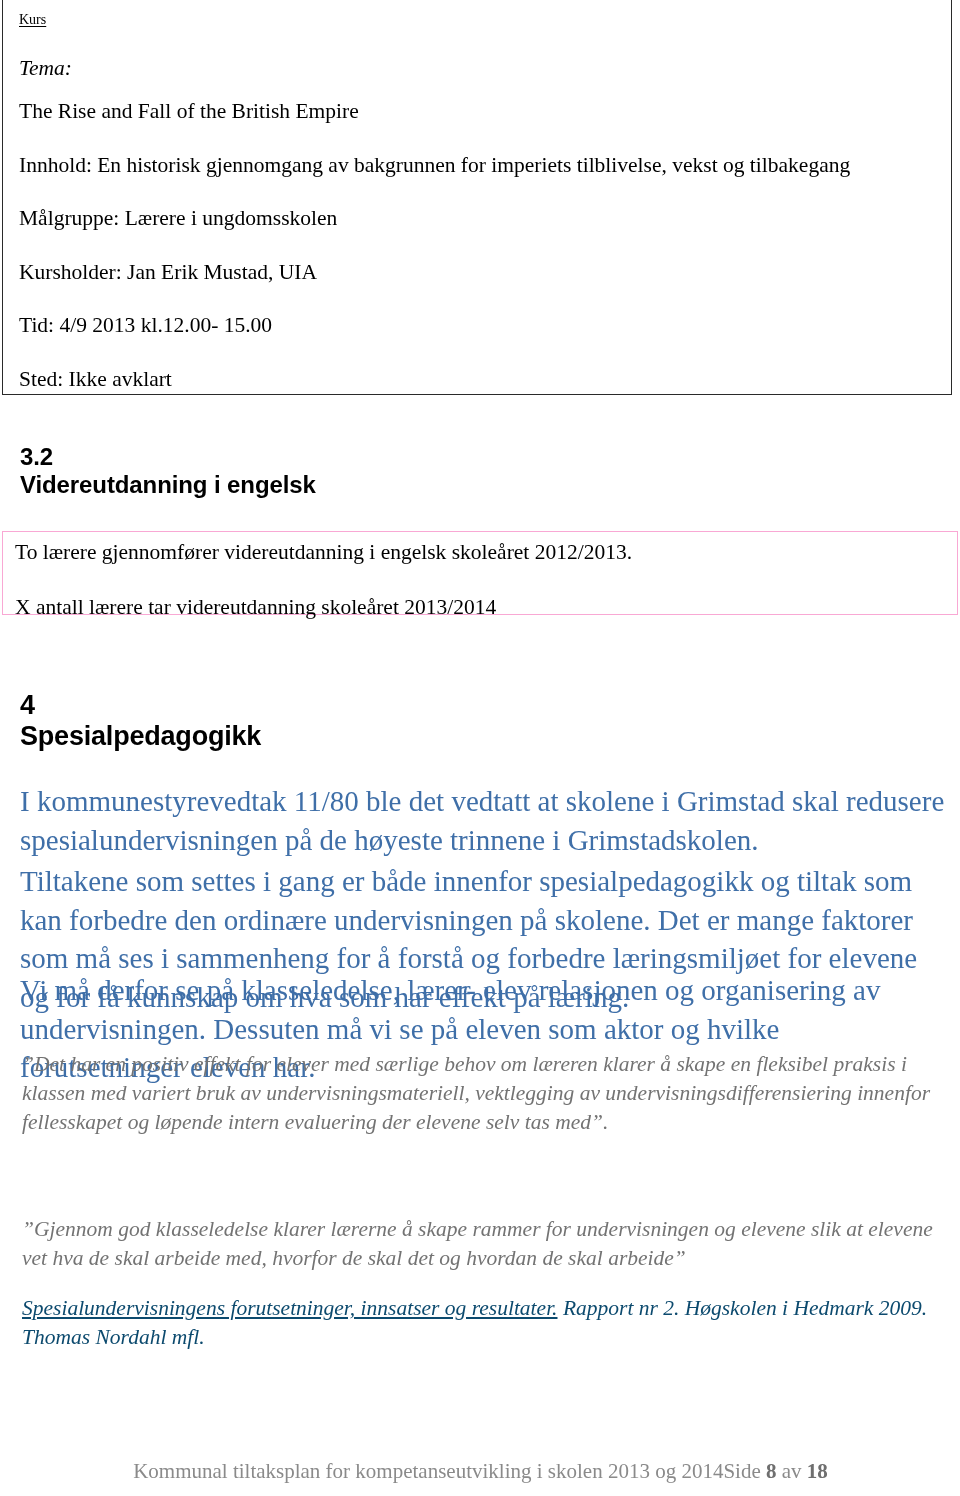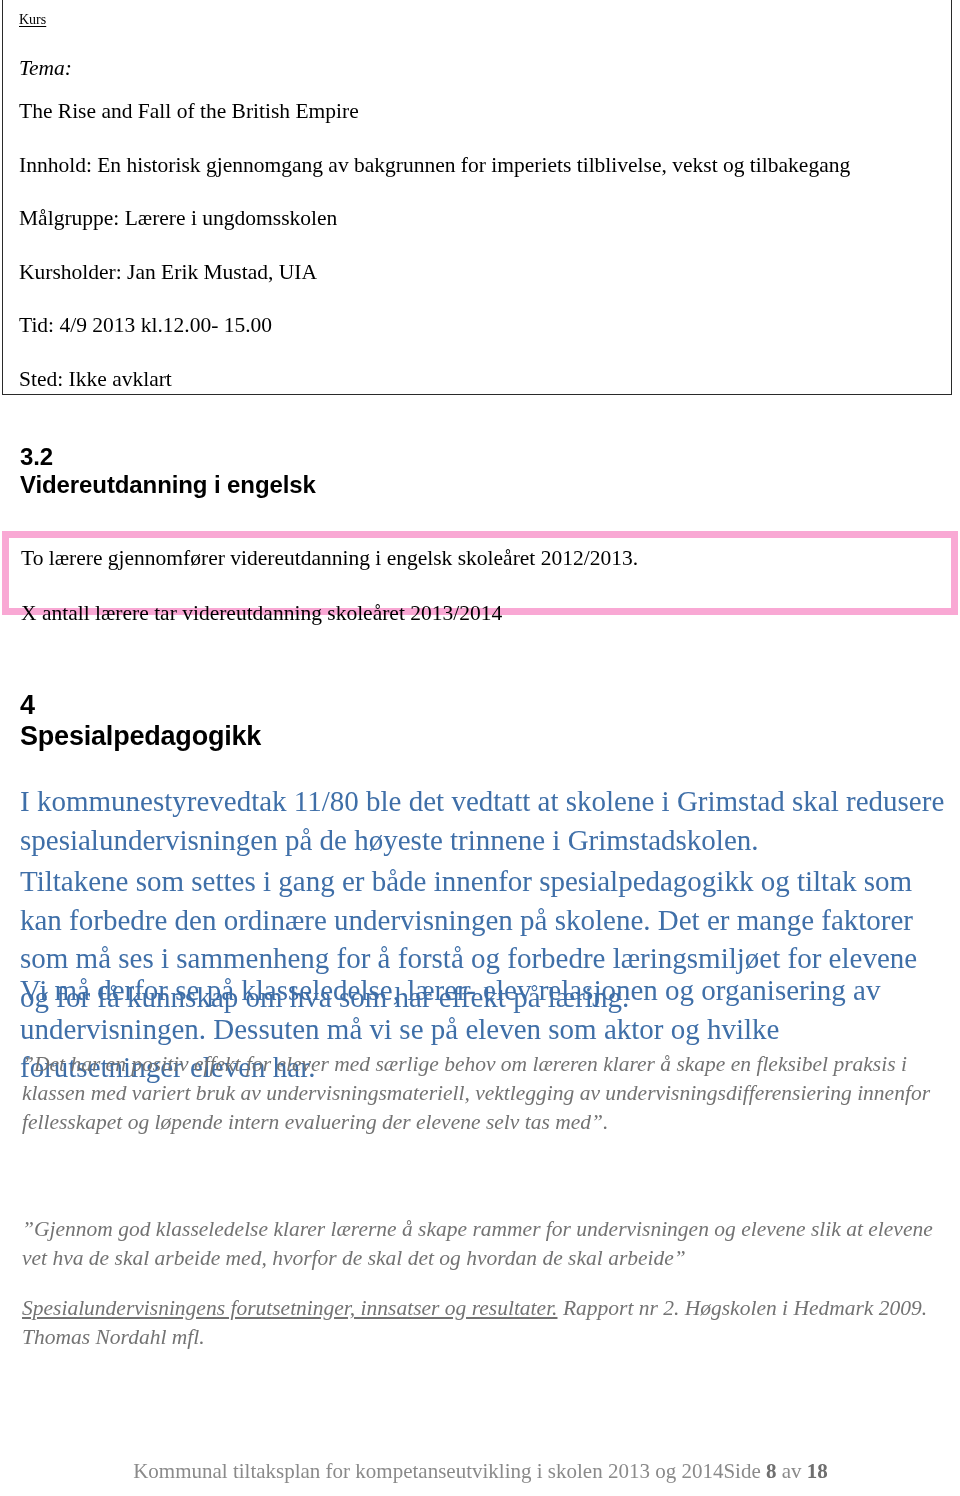--- a/index.html
+++ b/index.html
@@ -79,21 +79,21 @@
   }
   .heading-4 .num { width: 44px; }
 
   
   .engelsk-box {
     position: absolute;
     left: 2px;
     top: 531px;
     width: 956px;
     height: 84px;
-    border: 7px solid #f9a8d4;
+    border: 1px solid #f9a8d4;
     box-sizing: border-box;
     padding: 7px 12px 0 12px;
   }
   .engelsk-line {
     font-size: 21.5px;
     line-height: 1.3;
     margin: 0;
     white-space: nowrap;
   }
   .engelsk-line + .engelsk-line {
@@ -127,21 +127,21 @@
   }
   .quote-block p { margin: 0; }
   .qt-1 { top: 1050px; }
   .qt-2 { top: 1215px; }
 
   .citation {
     position: absolute;
     left: 22px;
     top: 1294px;
     width: 925px;
-    color: #737373;
+    color: #0c4a6e;
     font-size: 21.5px;
     font-style: italic;
     line-height: 1.36;
   }
   .citation p { margin: 0; }
   .cite-underline {
     text-decoration: underline;
     text-underline-offset: 2px;
   }
 

